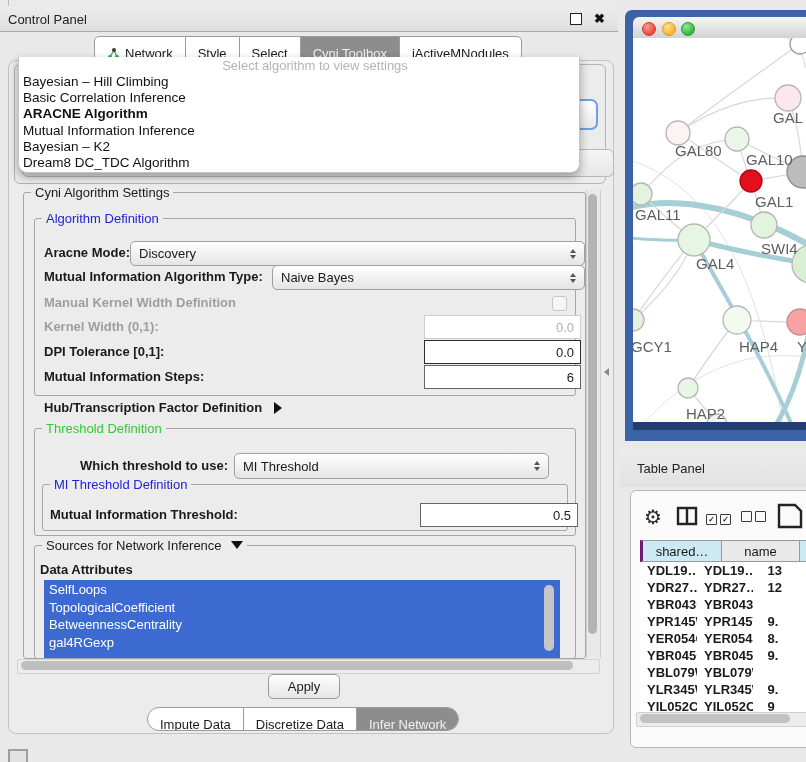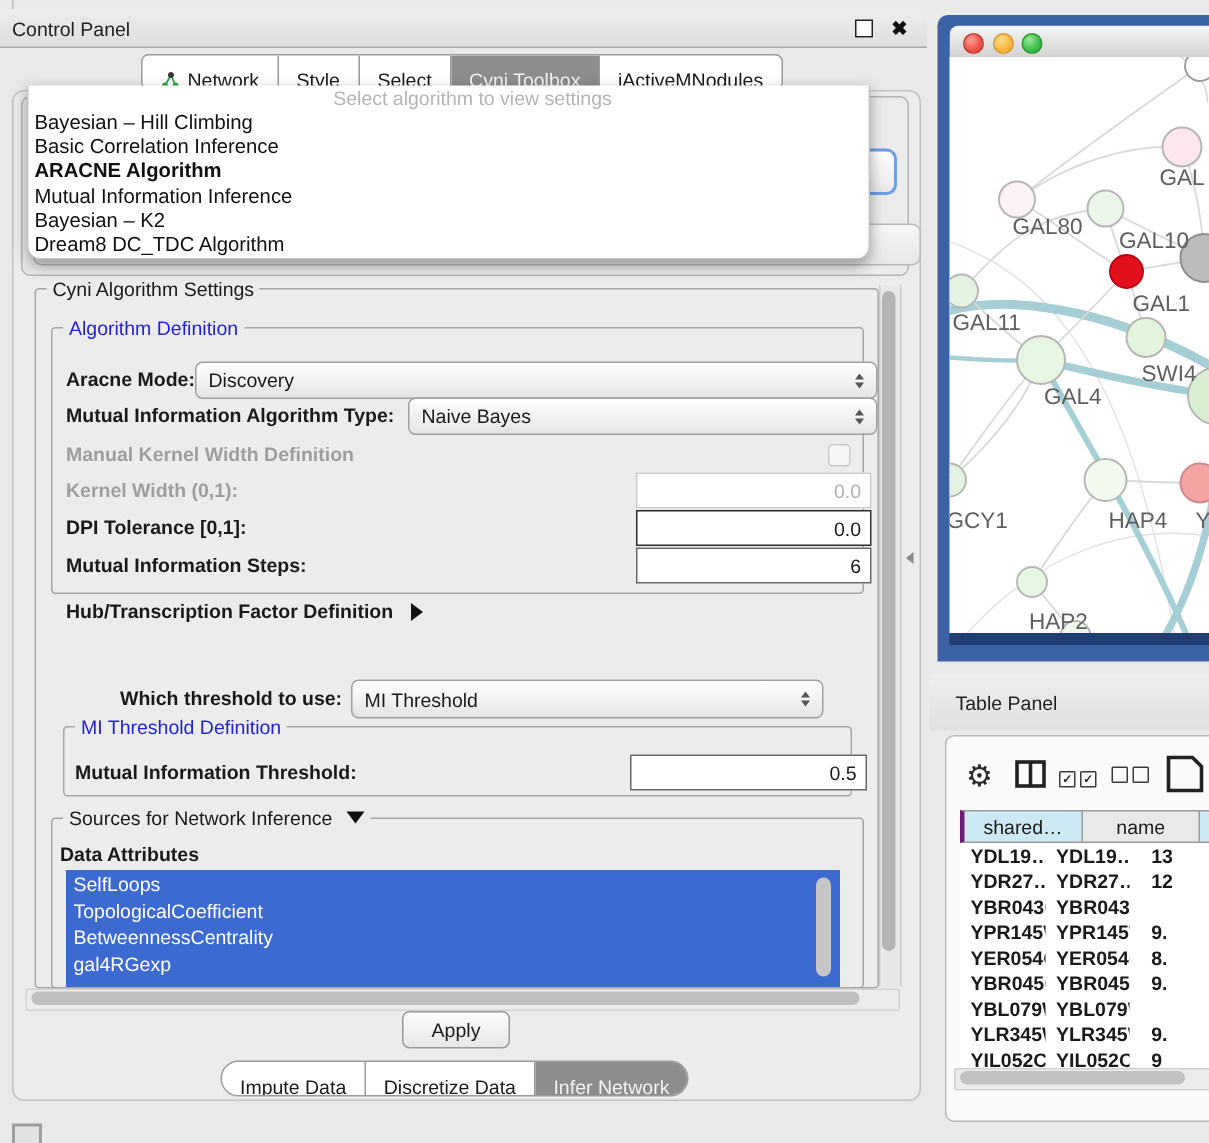--- a/index.html
+++ b/index.html
@@ -182,20 +182,23 @@
   <span class="lbl" style="left:44px;top:369px;">Mutual Information Steps:</span>
   <div class="field" style="left:424px;top:365px;width:143px;height:22px;border:1px solid #666;">
     <span>6</span>
   </div>
 
   <span class="lbl" style="left:44px;top:400px;">
     <span>Hub/Transcription Factor Definition</span>
     <span style="display:inline-block;margin-left:8px;width:0;height:0;border-top:6px solid transparent;border-bottom:6px solid transparent;border-left:8px solid #111;vertical-align:-2px;"></span>
   </span>
 
+  <div class="gb" style="left:34px;top:428px;width:540px;height:106px;">
+    <span class="gl green">Threshold Definition</span>
+  </div>
   <span class="lbl" style="left:80px;top:458px;">Which threshold to use:</span>
   <div class="combo" style="left:234px;top:453px;width:297px;height:24px;">
     <span class="txt">MI Threshold</span>
     <span class="stepper">
         <span class="tri-up"></span>
         <span class="tri-dn"></span>
       </span>
   </div>
   <div class="gb" style="left:42px;top:484px;width:524px;height:45px;">
     <span class="gl blue">MI Threshold Definition</span>

